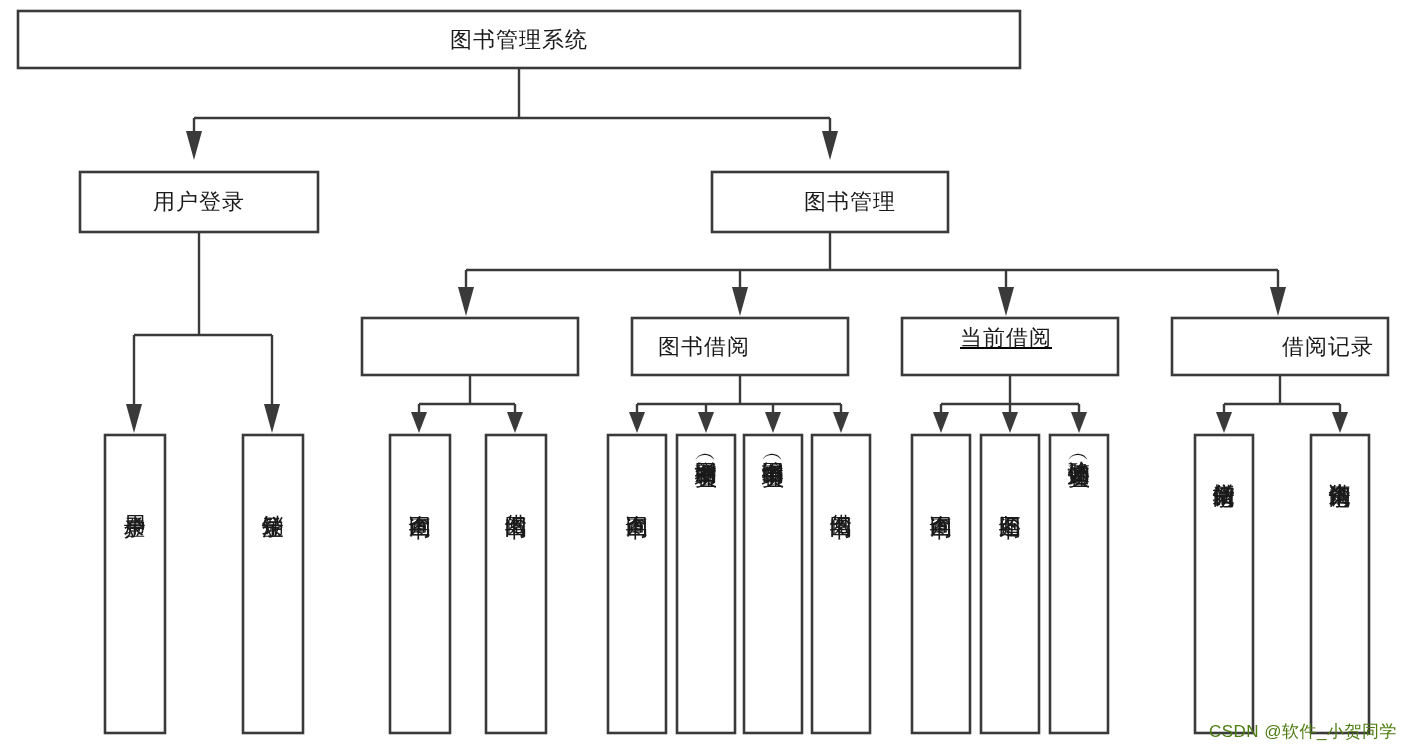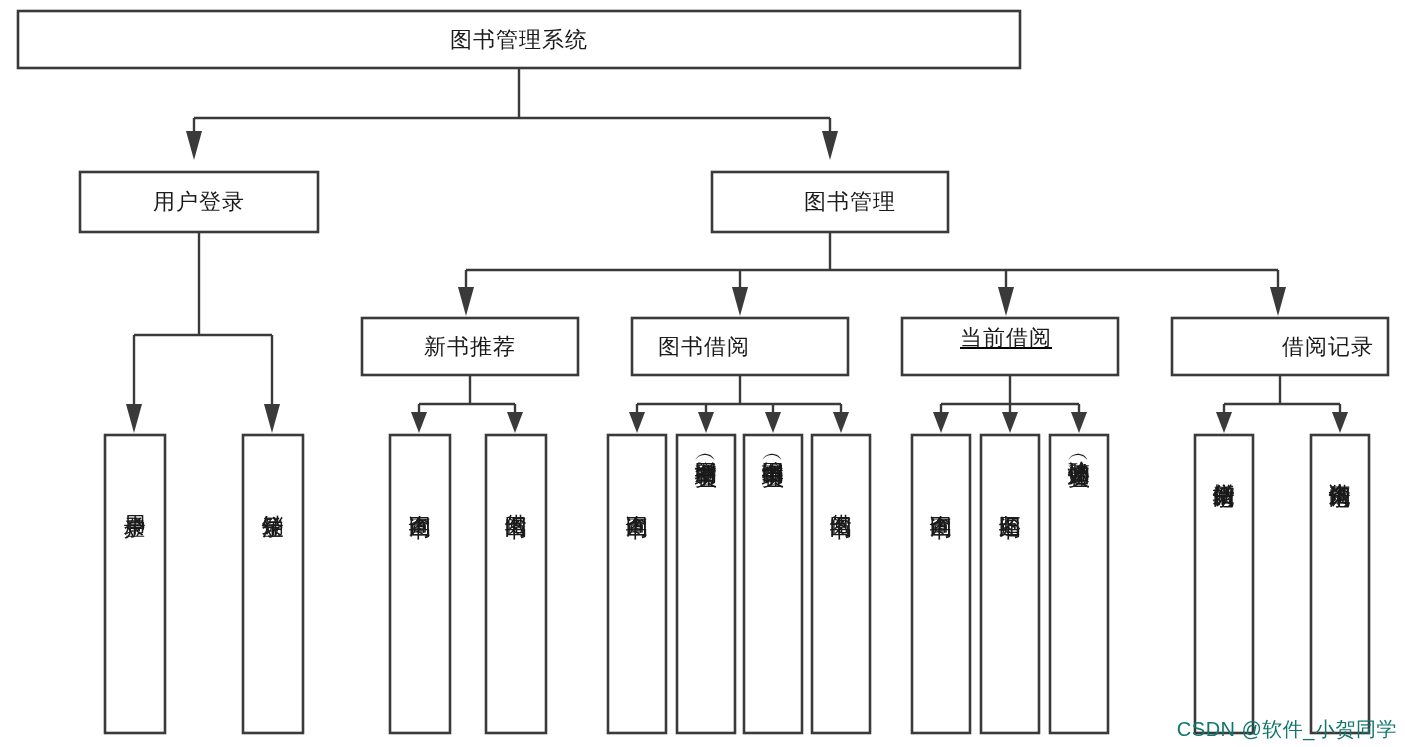--- a/index.html
+++ b/index.html
@@ -40,22 +40,22 @@
   }
   .arrow-head {
     fill: #3a3a3a;
     stroke: none;
   }
   .watermark {
     position: absolute;
     right: 8px;
     bottom: 4px;
     font-family: "Liberation Sans", sans-serif;
-    font-size: 20px;
-    color: #0f766e;
+    font-size: 17px;
+    color: #4d7c0f;
     letter-spacing: 0.5px;
     white-space: nowrap;
     pointer-events: none;
   }
   .vlabel-wrap {
     position: absolute;
     display: flex;
     align-items: flex-start;
     justify-content: center;
     pointer-events: none;
@@ -203,23 +203,20 @@
   </div>
 
   <div class="hlabel-wrap" style="left:80px; top:172px; width:238px; height:60px;">
     <span class="hlabel-text">用户登录</span>
   </div>
 
   <div class="hlabel-wrap" style="left:732px; top:172px; width:236px; height:60px;">
     <span class="hlabel-text">图书管理</span>
   </div>
 
-  <div class="hlabel-wrap" style="left:362px; top:318px; width:216px; height:57px;">
-    <span class="hlabel-text">新书推荐</span>
-  </div>
 
   <div class="hlabel-wrap" style="left:596px; top:318px; width:216px; height:57px;">
     <span class="hlabel-text">图书借阅</span>
   </div>
 
   <div class="hlabel-wrap" style="left:898px; top:318px; width:216px; height:40px;text-decoration:underline;">
     <span class="hlabel-text">当前借阅</span>
   </div>
 
   <div class="hlabel-wrap" style="left:1172px; top:318px; width:216px; height:57px;margin-left:48px;">

